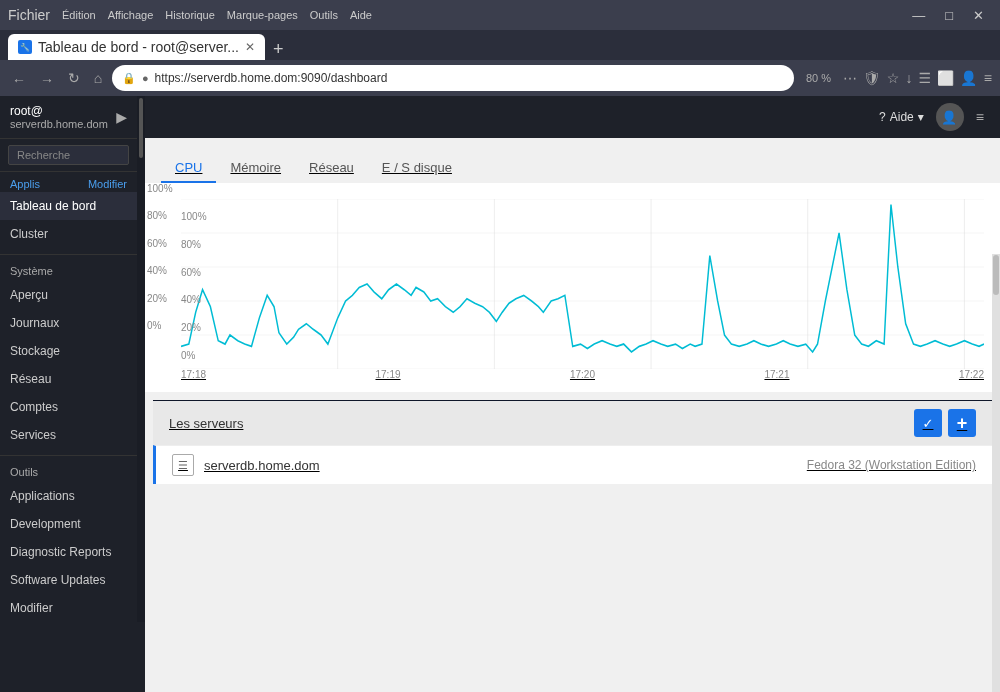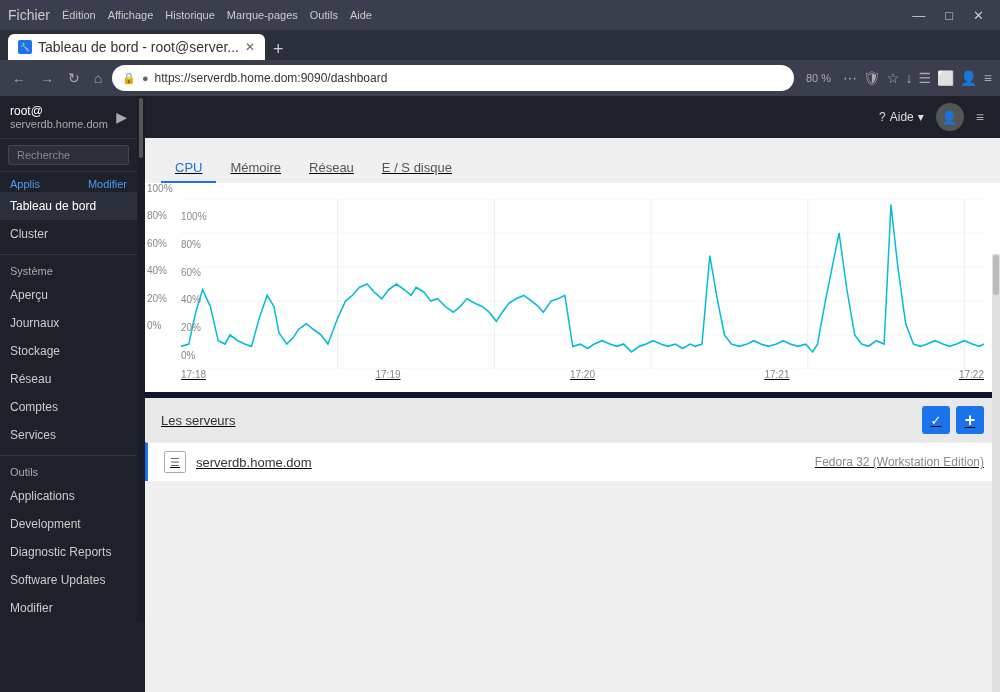--- a/index.html
+++ b/index.html
@@ -59,21 +59,21 @@
     .metric-tab { padding: 6px 14px; font-size: 13px; color: #555; cursor: pointer; border-bottom: 2px solid transparent; }
     .metric-tab.active { color: #1a73e8; border-bottom: 2px solid #1a73e8; font-weight: 500; }
 
     
     .chart-container { background: #fff; margin: 0 0 0 0; padding: 16px 16px 8px; }
     .chart-area { width: 100%; height: 170px; position: relative; background: #fff; }
     .chart-svg { width: 100%; height: 100%; }
     .chart-labels { display: flex; justify-content: space-between; padding: 0 0 4px; font-size: 10px; color: #888; }
 
     
-    .servers-section { background: #ec4899; margin: 0; border-top: 6px solid #0f172a; }
+    .servers-section { background: #ec4899; margin: 8px; border-top: 1px solid #0f172a; }
     .servers-header { background: #e8e8e8; padding: 8px 16px; display: flex; align-items: center; justify-content: space-between; }
     .servers-title { font-size: 13px; color: #333; font-weight: 500; }
     .servers-actions { display: flex; gap: 6px; }
     .btn-check { background: #1a73e8; color: white; border: none; border-radius: 3px; width: 28px; height: 28px; display: flex; align-items: center; justify-content: center; cursor: pointer; font-size: 13px; }
     .btn-add { background: #1a73e8; color: white; border: none; border-radius: 3px; width: 28px; height: 28px; display: flex; align-items: center; justify-content: center; cursor: pointer; font-size: 18px; font-weight: bold; }
     .server-row { display: flex; align-items: center; padding: 8px 16px; border-top: 1px solid #eee; background: #fff; border-left: 3px solid #1a73e8; }
     .server-icon { width: 22px; height: 22px; border: 1px solid #aaa; border-radius: 2px; display: flex; align-items: center; justify-content: center; margin-right: 10px; color: #666; font-size: 11px; }
     .server-name { font-size: 13px; color: #333; flex: 1; }
     .server-os { font-size: 12px; color: #888; }
 

